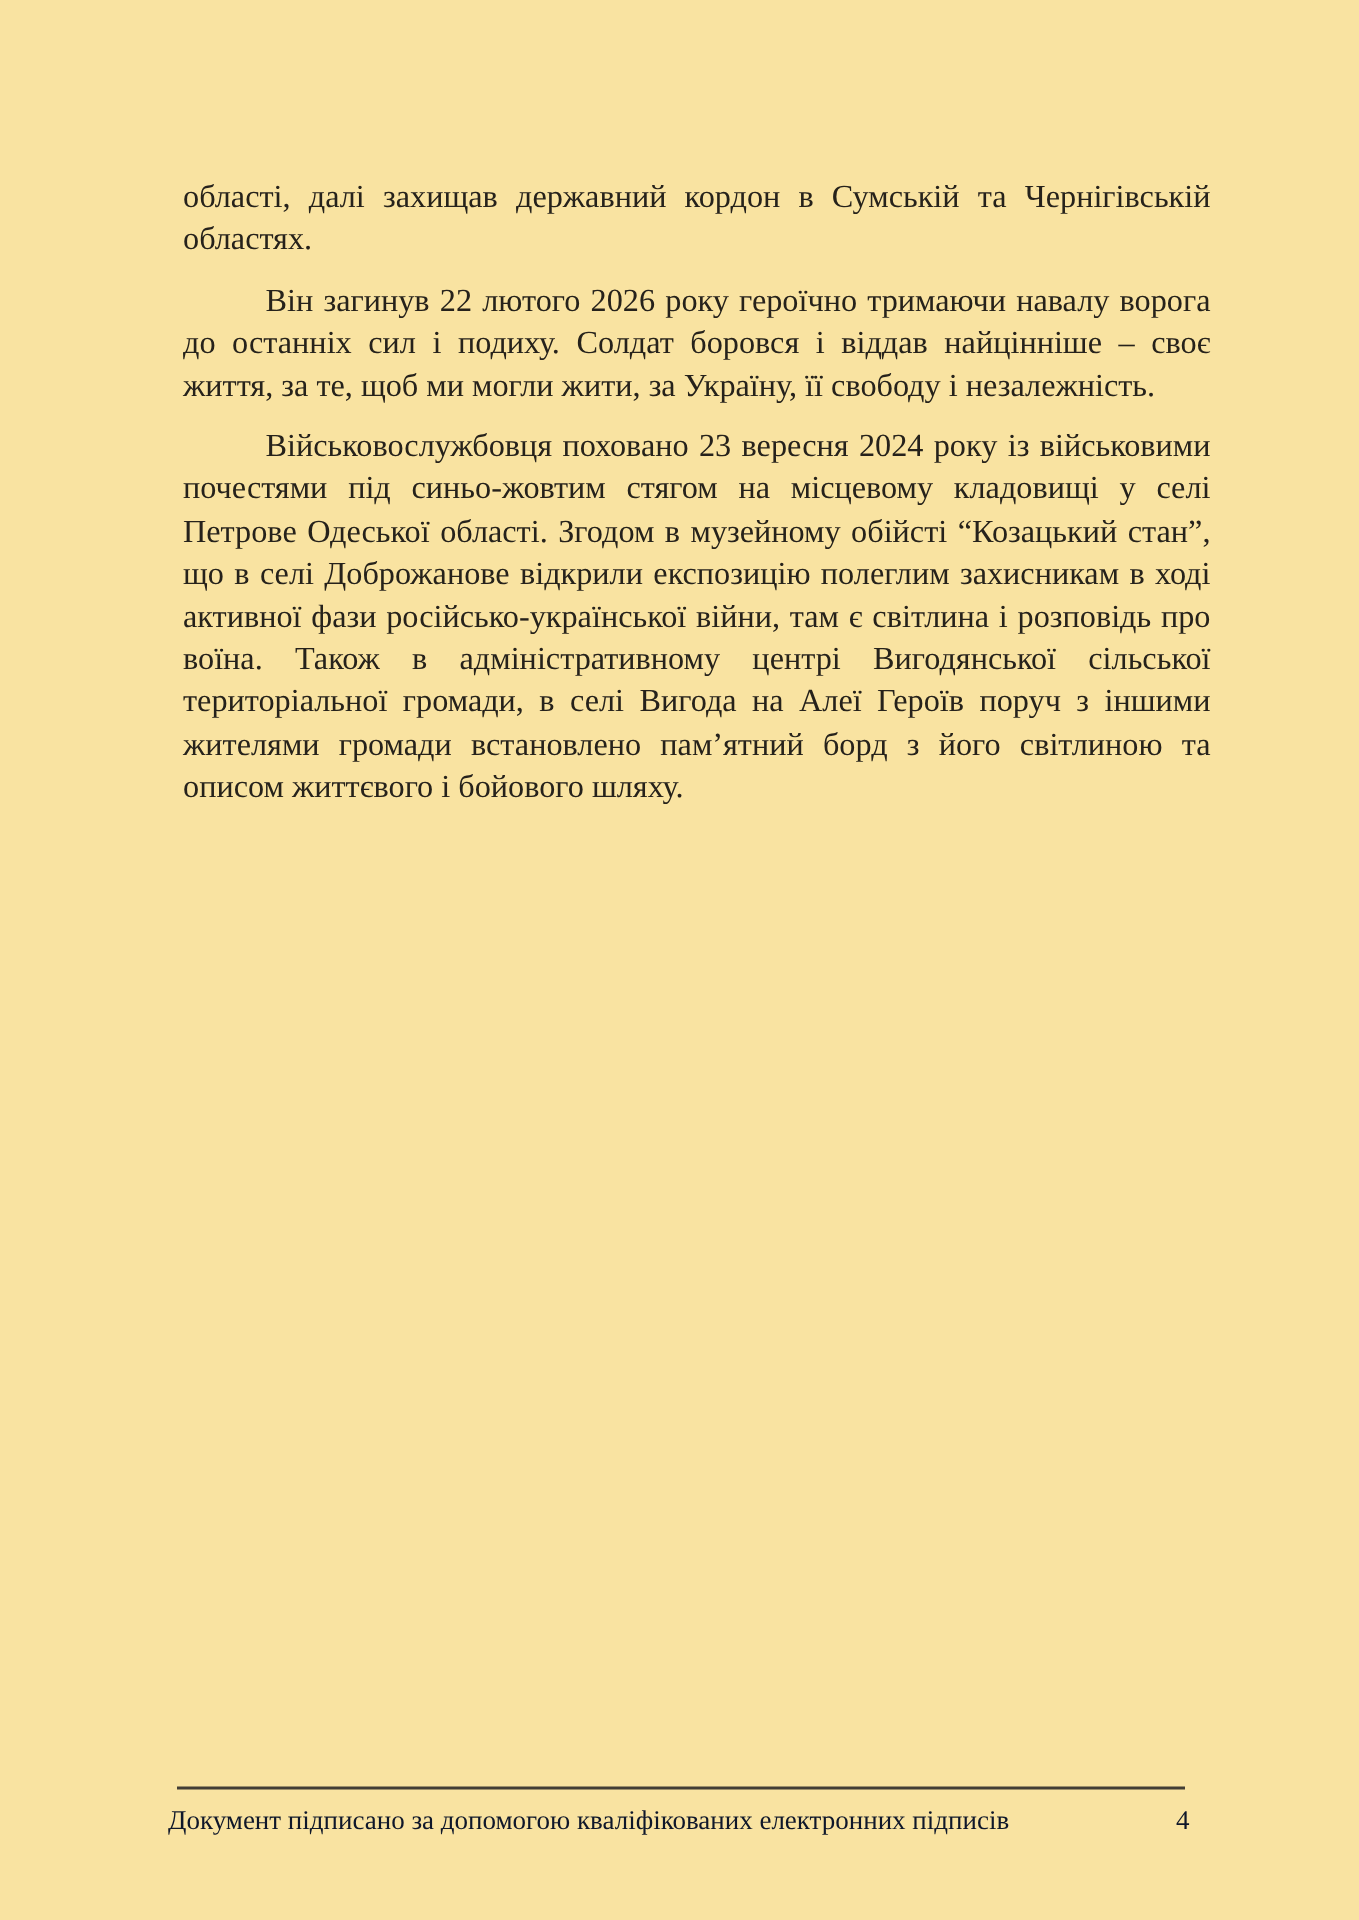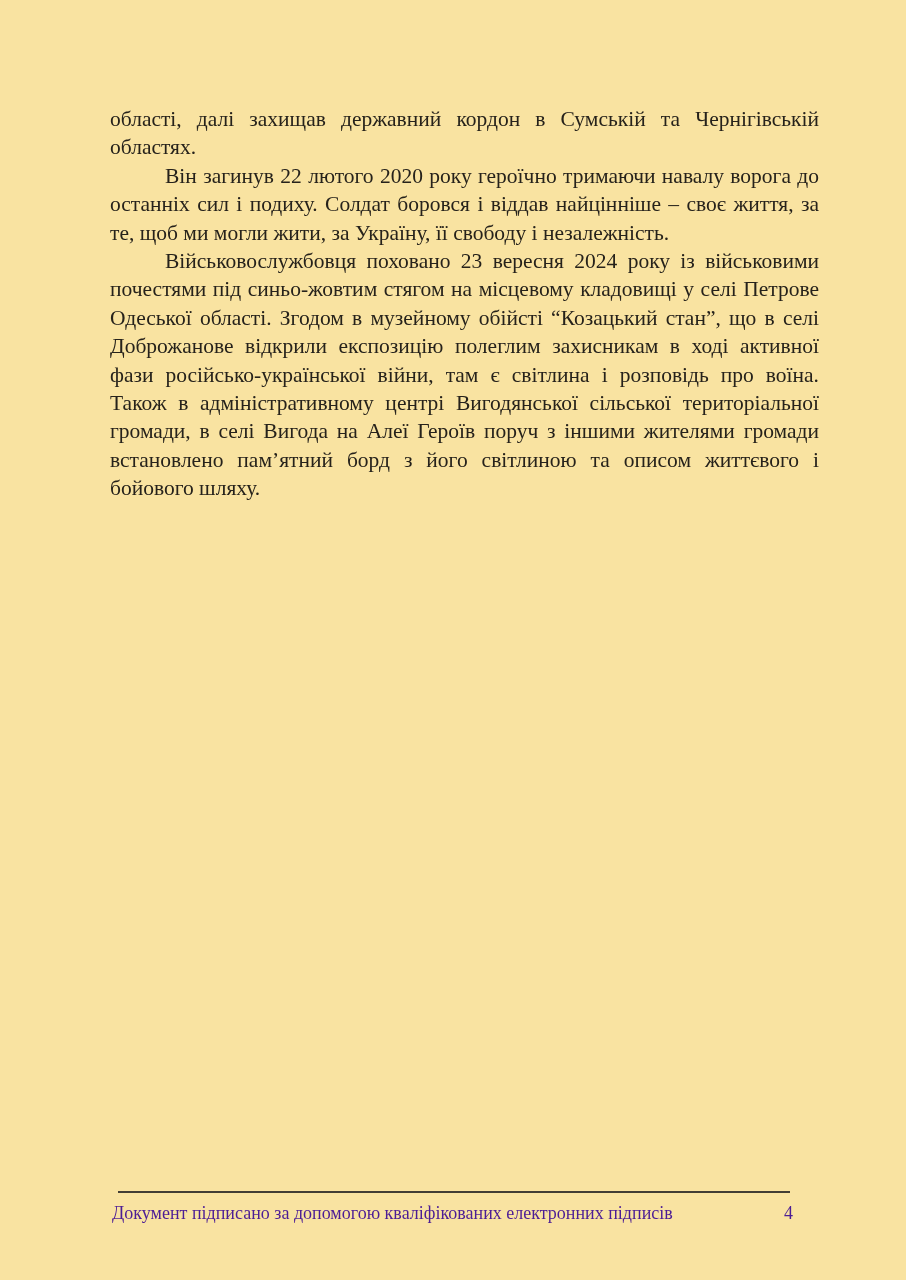--- a/index.html
+++ b/index.html
@@ -24,21 +24,21 @@
     position: absolute;
     left: 110px;
     top: 105px;
     width: 709px;
     font-size: 21.5px;
     line-height: 28.4px;
     text-align: justify;
     text-justify: inter-word;
   }
   .para {
-    margin: 0;
+    margin: 12px;
     padding: 0;
   }
   .para.indent {
     text-indent: 55px;
   }
   .footer-line {
     position: absolute;
     left: 118px;
     top: 1191px;
     width: 672px;
@@ -48,31 +48,31 @@
   .footer-row {
     position: absolute;
     left: 112px;
     top: 1201px;
     width: 681px;
     display: flex;
     justify-content: space-between;
     align-items: baseline;
     font-size: 18px;
     line-height: 24px;
-    color: #4c1d95;
+    color: #0f172a;
   }
 </style>
 </head>
 <body>
 
 <div class="page">
 
   <div class="content">
     <p class="para">області, далі захищав державний кордон в Сумській та Чернігівській областях.</p>
-    <p class="para indent">Він загинув 22 лютого 2020 року героїчно тримаючи навалу ворога до останніх сил і подиху. Солдат боровся і віддав найцінніше – своє життя, за те, щоб ми могли жити, за Україну, її свободу і незалежність.</p>
+    <p class="para indent">Він загинув 22 лютого 2026 року героїчно тримаючи навалу ворога до останніх сил і подиху. Солдат боровся і віддав найцінніше – своє життя, за те, щоб ми могли жити, за Україну, її свободу і незалежність.</p>
     <p class="para indent">Військовослужбовця поховано 23 вересня 2024 року із військовими почестями під синьо-жовтим стягом на місцевому кладовищі у селі Петрове Одеської області. Згодом в музейному обійсті “Козацький стан”, що в селі Доброжанове відкрили експозицію полеглим захисникам в ході активної фази російсько-української війни, там є світлина і розповідь про воїна. Також в адміністративному центрі Вигодянської сільської територіальної громади, в селі Вигода на Алеї Героїв поруч з іншими жителями громади встановлено пам’ятний борд з його світлиною та описом життєвого і бойового шляху.</p>
   </div>
 
   <div class="footer-line"></div>
 
   <div class="footer-row">
     <span>Документ підписано за допомогою кваліфікованих електронних підписів</span>
     <span>4</span>
   </div>
 

